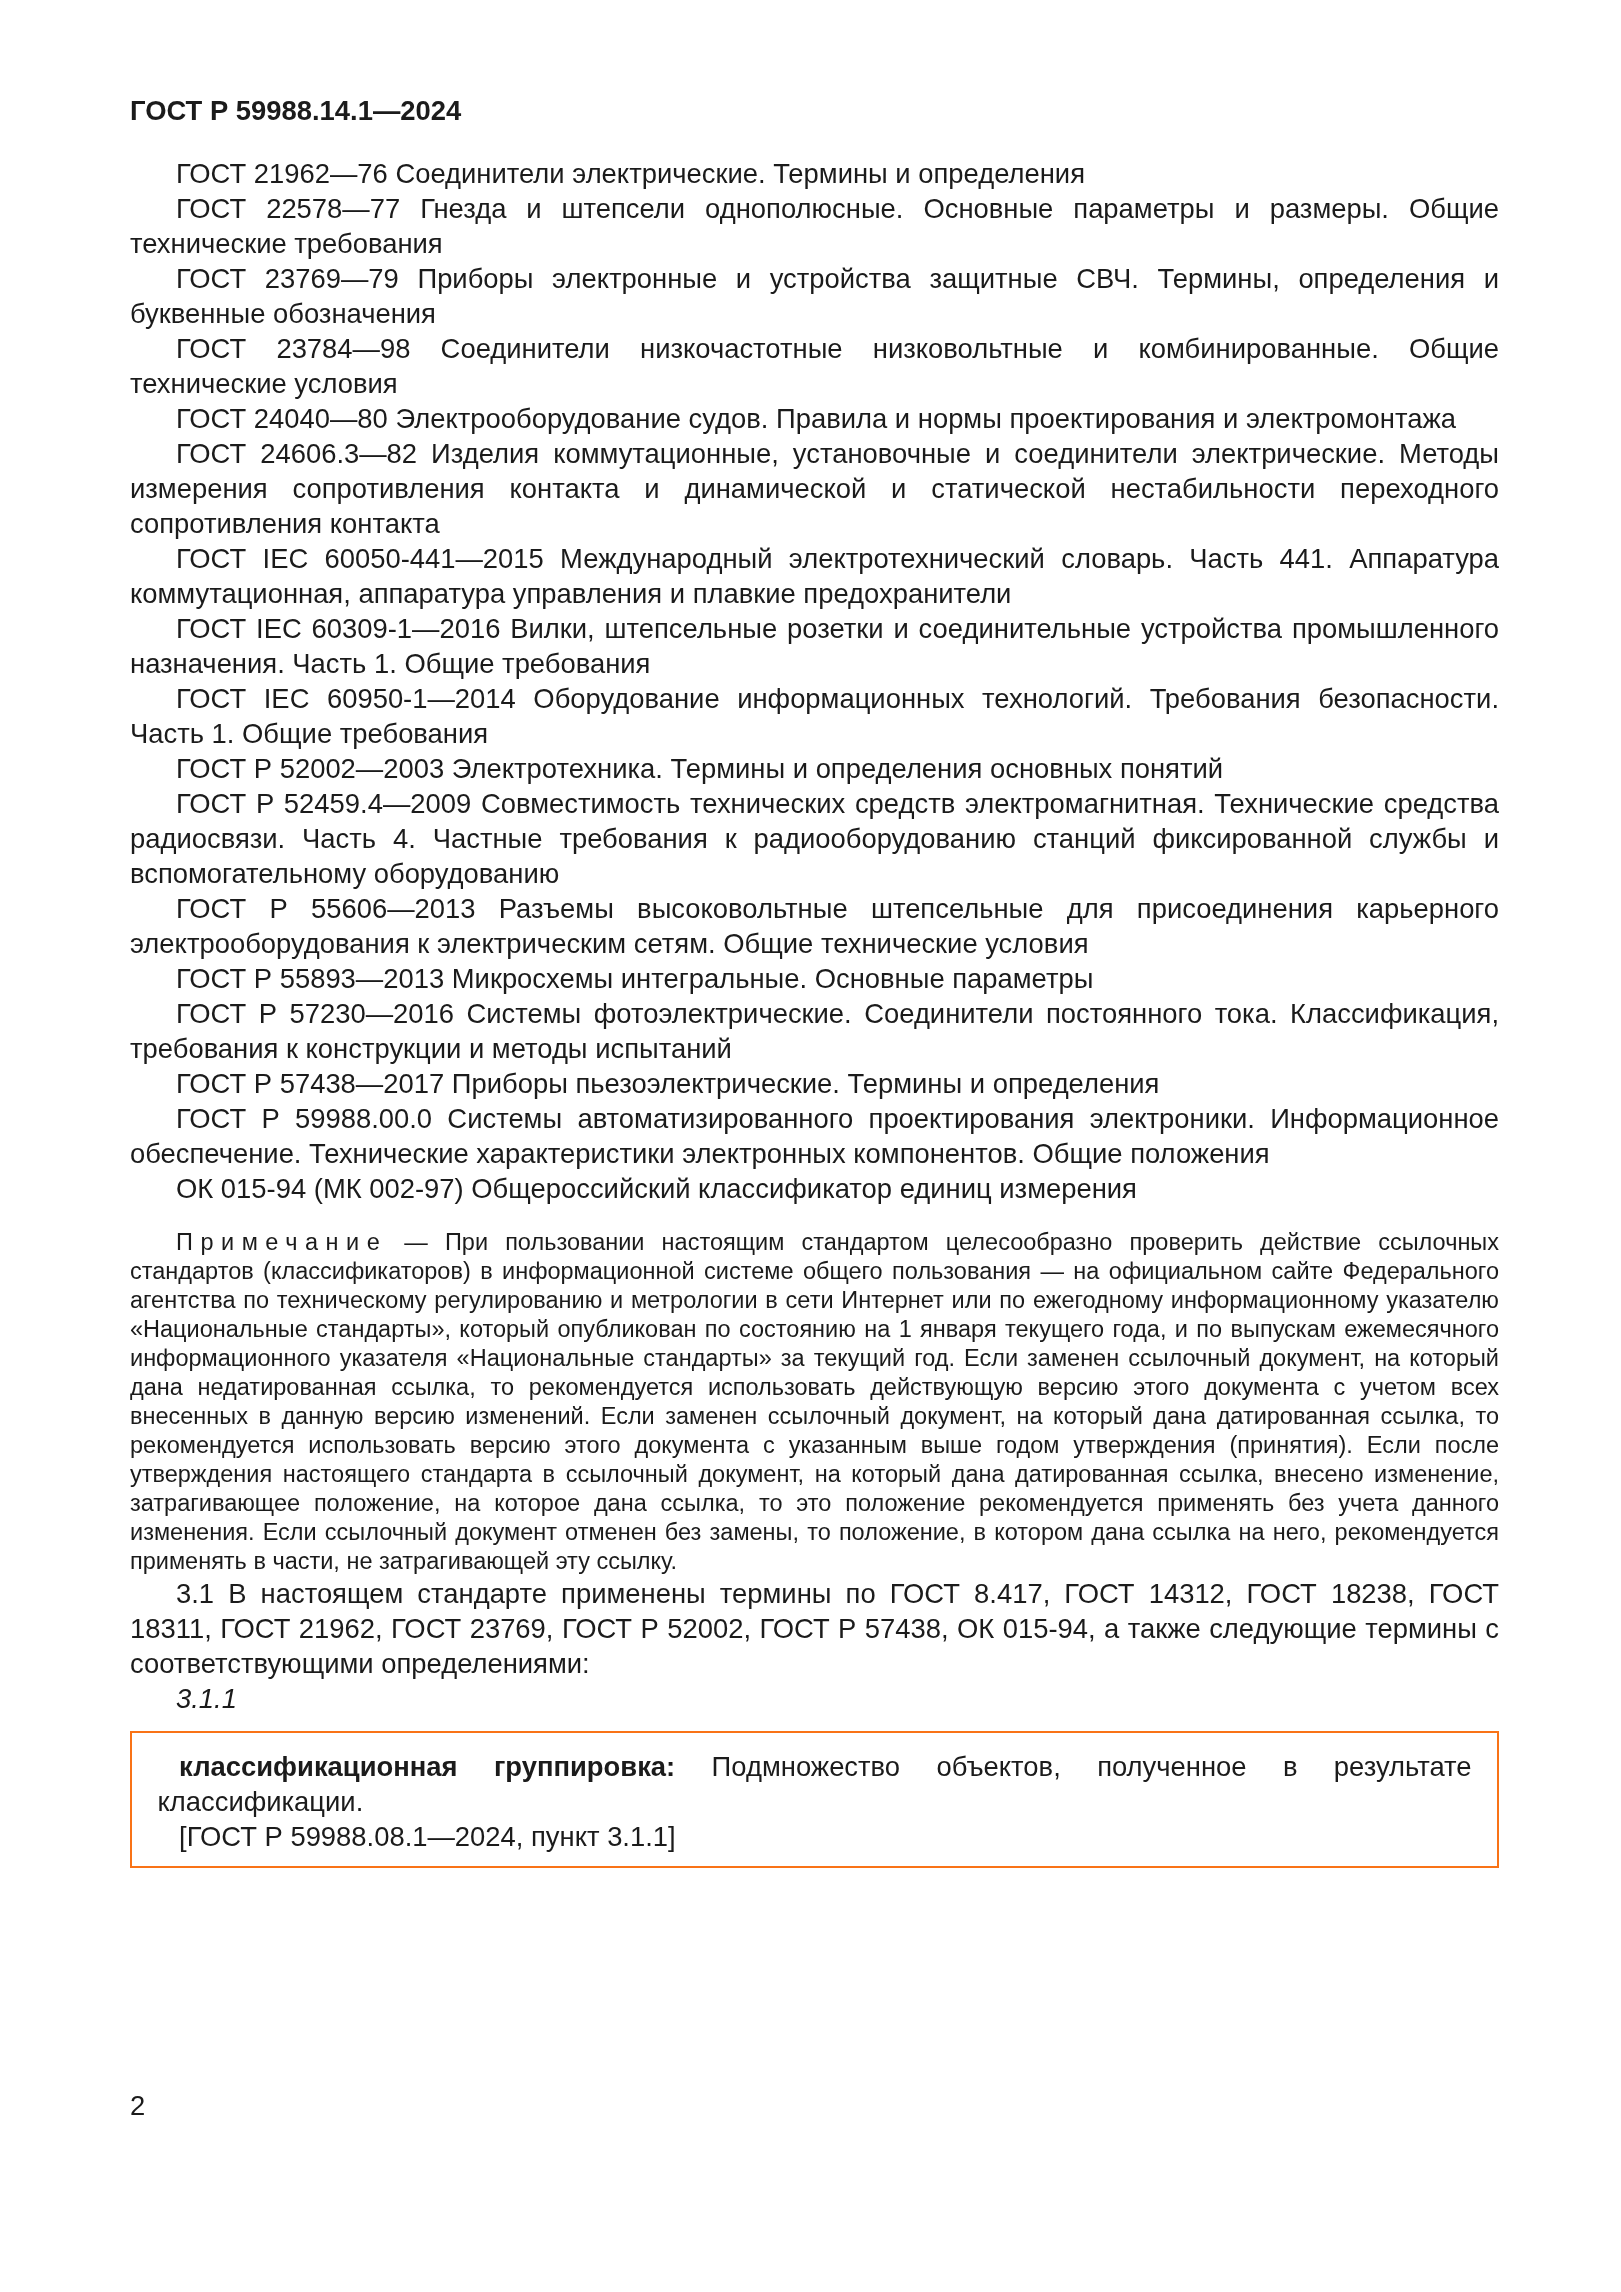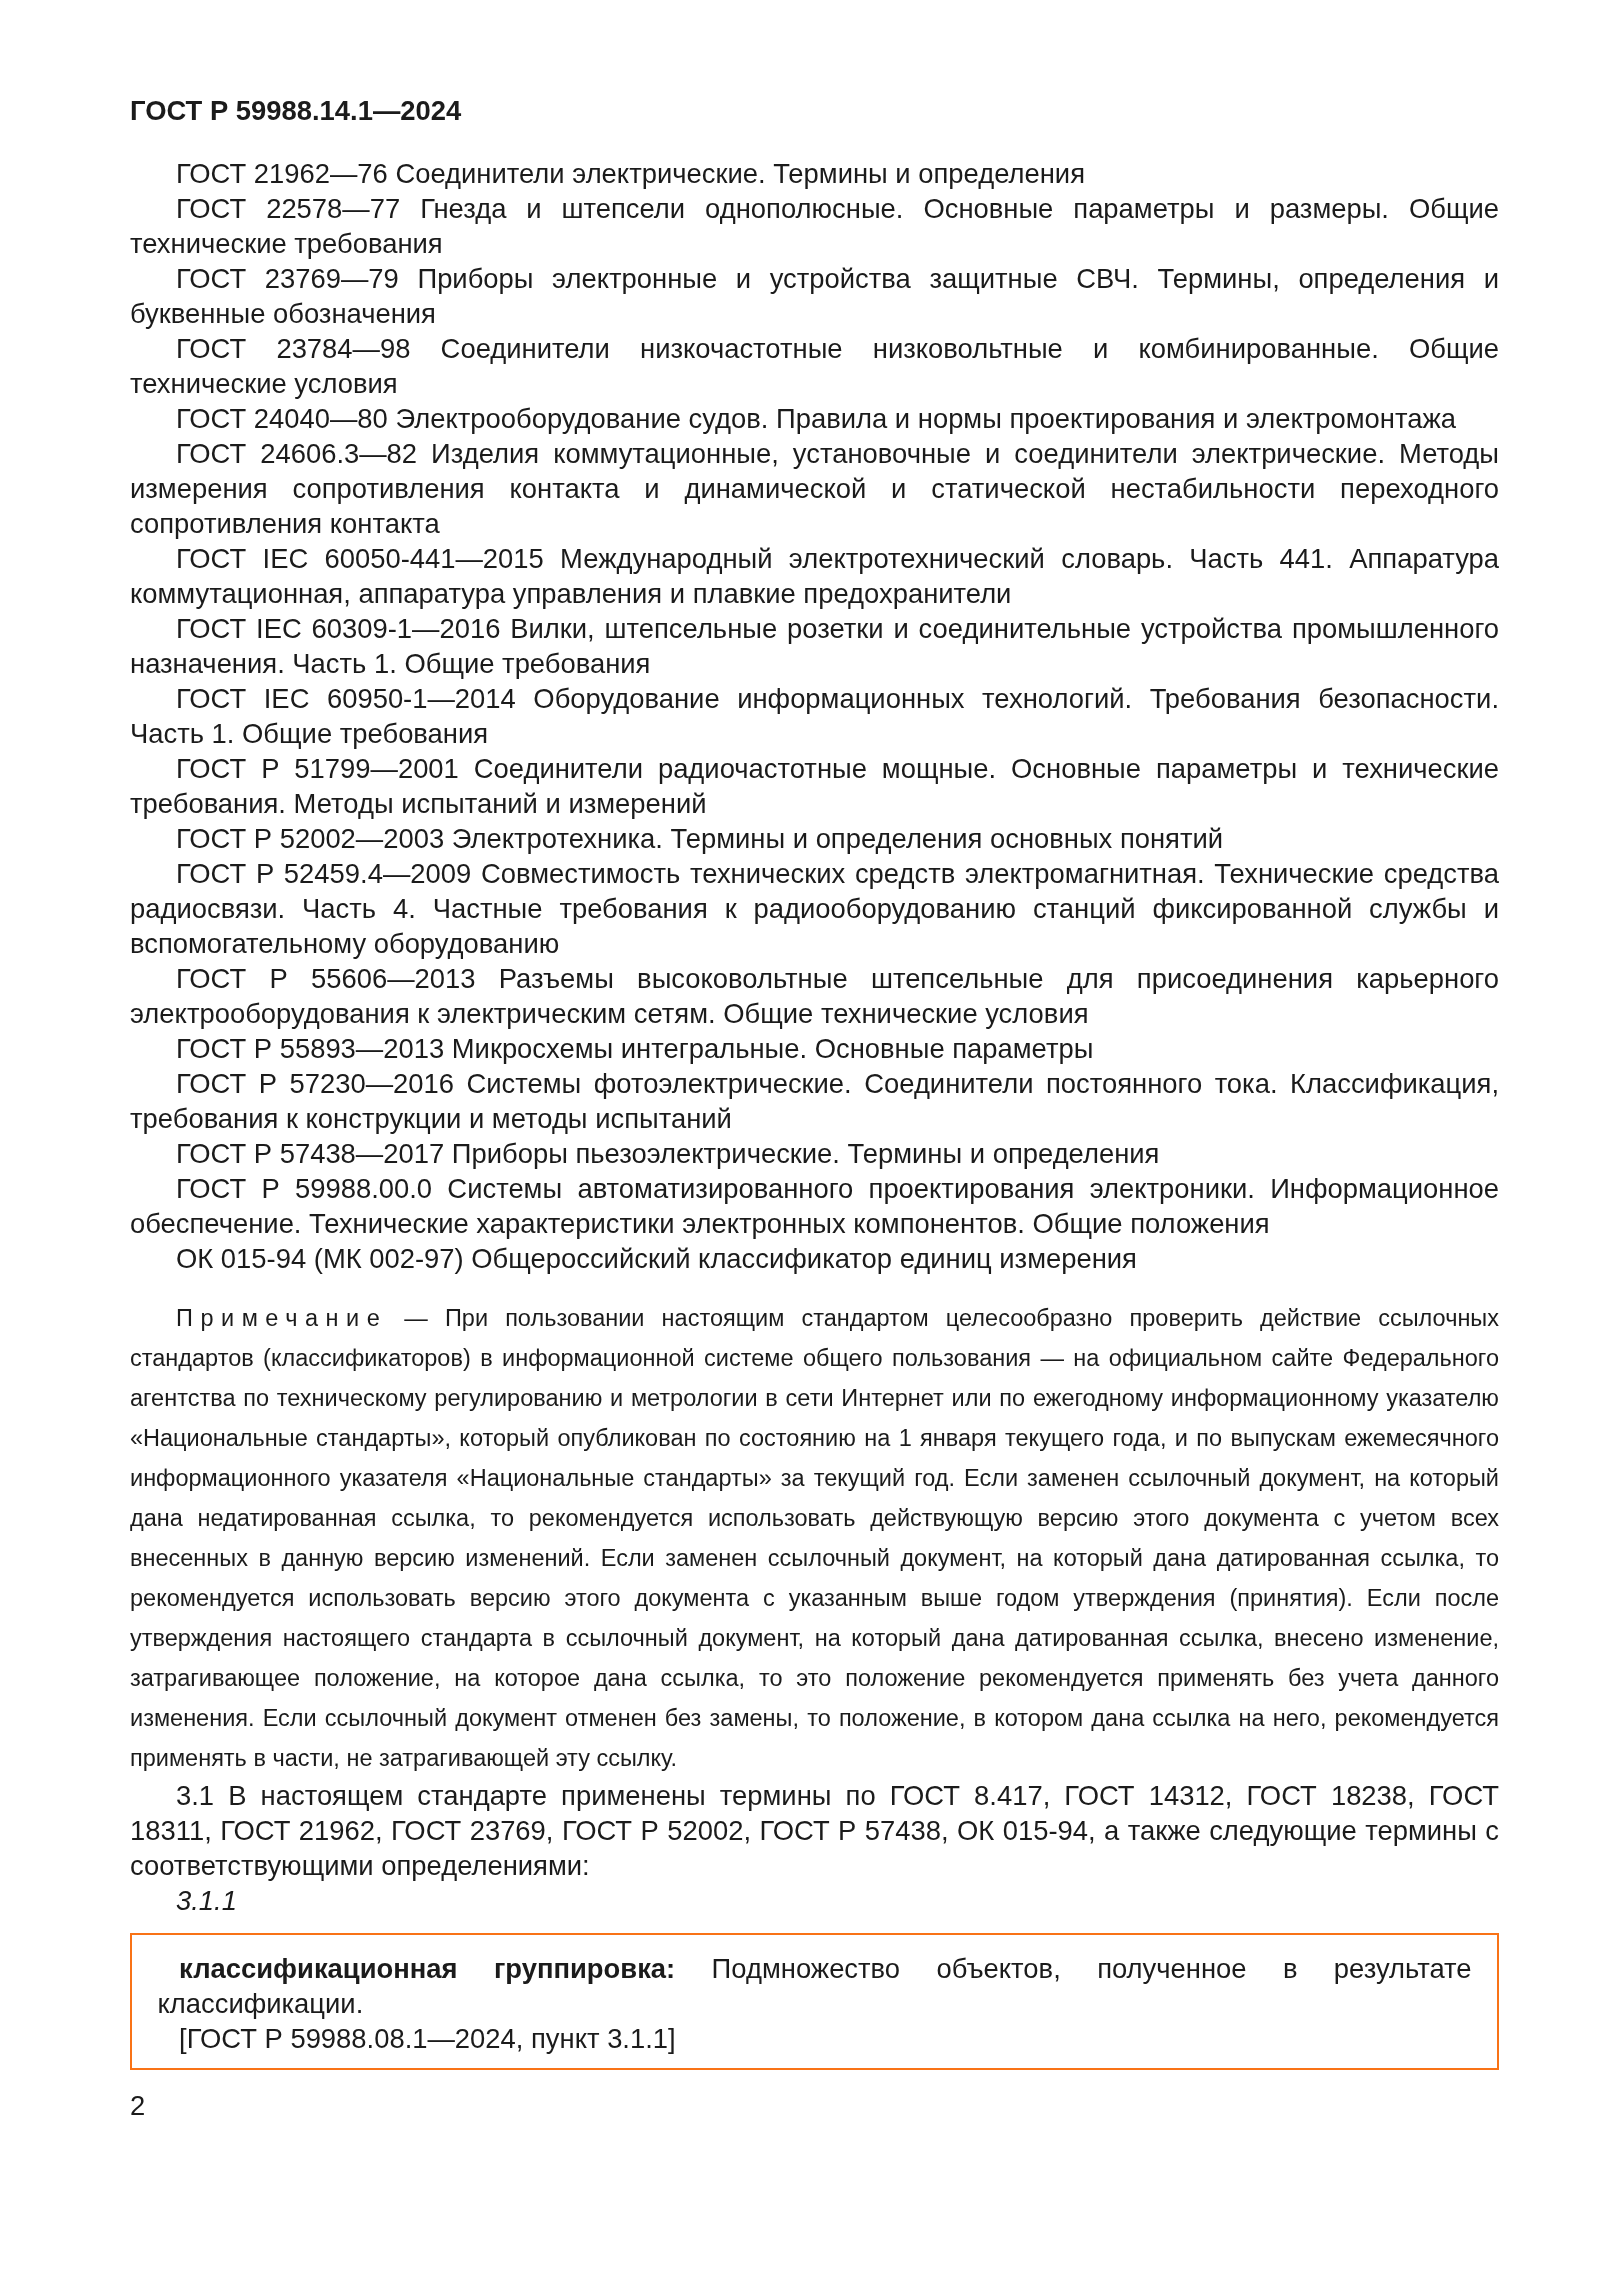--- a/index.html
+++ b/index.html
@@ -24,21 +24,21 @@
   .refs p {
     font-size: 27.4px;
     line-height: 35px;
     margin: 0;
     text-align: justify;
     text-indent: 46px;
   }
   .note {
     margin: 21.6px 0 0 0;
     font-size: 23.5px;
-    line-height: 40px;
+    line-height: 29px;
     text-align: justify;
     text-indent: 46px;
   }
   .note-label { letter-spacing: 0.32em; }
   .section-heading {
     font-size: 30px;
     line-height: 37px;
     font-weight: 700;
     margin: 45px 0 33px 0;
     padding-left: 46px;
@@ -93,21 +93,20 @@
   <div class="refs">
       <p>ГОСТ 21962—76 Соединители электрические. Термины и определения</p>
       <p>ГОСТ 22578—77 Гнезда и штепсели однополюсные. Основные параметры и размеры. Общие технические требования</p>
       <p>ГОСТ 23769—79 Приборы электронные и устройства защитные СВЧ. Термины, определения и буквенные обозначения</p>
       <p>ГОСТ 23784—98 Соединители низкочастотные низковольтные и комбинированные. Общие технические условия</p>
       <p>ГОСТ 24040—80 Электрооборудование судов. Правила и нормы проектирования и электромонтажа</p>
       <p>ГОСТ 24606.3—82 Изделия коммутационные, установочные и соединители электрические. Методы измерения сопротивления контакта и динамической и статической нестабильности переходного сопротивления контакта</p>
       <p>ГОСТ IEC 60050-441—2015 Международный электротехнический словарь. Часть 441. Аппаратура коммутационная, аппаратура управления и плавкие предохранители</p>
       <p>ГОСТ IEC 60309-1—2016 Вилки, штепсельные розетки и соединительные устройства промышленного назначения. Часть 1. Общие требования</p>
       <p>ГОСТ IEC 60950-1—2014 Оборудование информационных технологий. Требования безопасности. Часть 1. Общие требования</p>
-      <p>ГОСТ Р 51799—2001 Соединители радиочастотные мощные. Основные параметры и технические требования. Методы испытаний и измерений</p>
       <p>ГОСТ Р 52002—2003 Электротехника. Термины и определения основных понятий</p>
       <p>ГОСТ Р 52459.4—2009 Совместимость технических средств электромагнитная. Технические средства радиосвязи. Часть 4. Частные требования к радиооборудованию станций фиксированной службы и вспомогательному оборудованию</p>
       <p>ГОСТ Р 55606—2013 Разъемы высоковольтные штепсельные для присоединения карьерного электрооборудования к электрическим сетям. Общие технические условия</p>
       <p>ГОСТ Р 55893—2013 Микросхемы интегральные. Основные параметры</p>
       <p>ГОСТ Р 57230—2016 Системы фотоэлектрические. Соединители постоянного тока. Классификация, требования к конструкции и методы испытаний</p>
       <p>ГОСТ Р 57438—2017 Приборы пьезоэлектрические. Термины и определения</p>
       <p>ГОСТ Р 59988.00.0 Системы автоматизированного проектирования электроники. Информационное обеспечение. Технические характеристики электронных компонентов. Общие положения</p>
       <p>ОК 015-94 (МК 002-97) Общероссийский классификатор единиц измерения</p>
     </div>
 

